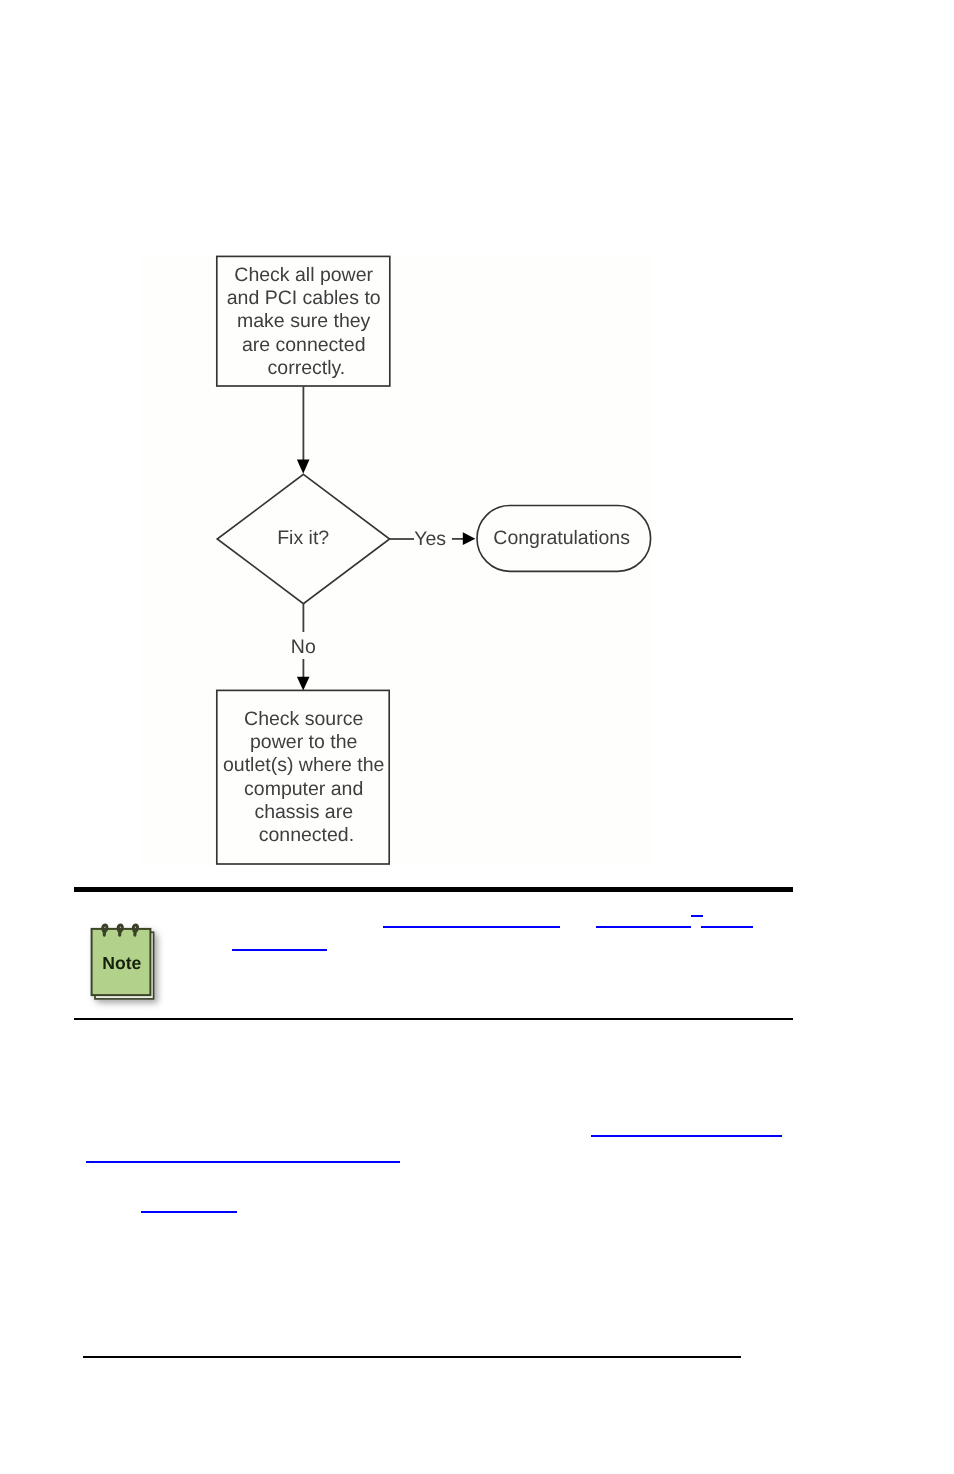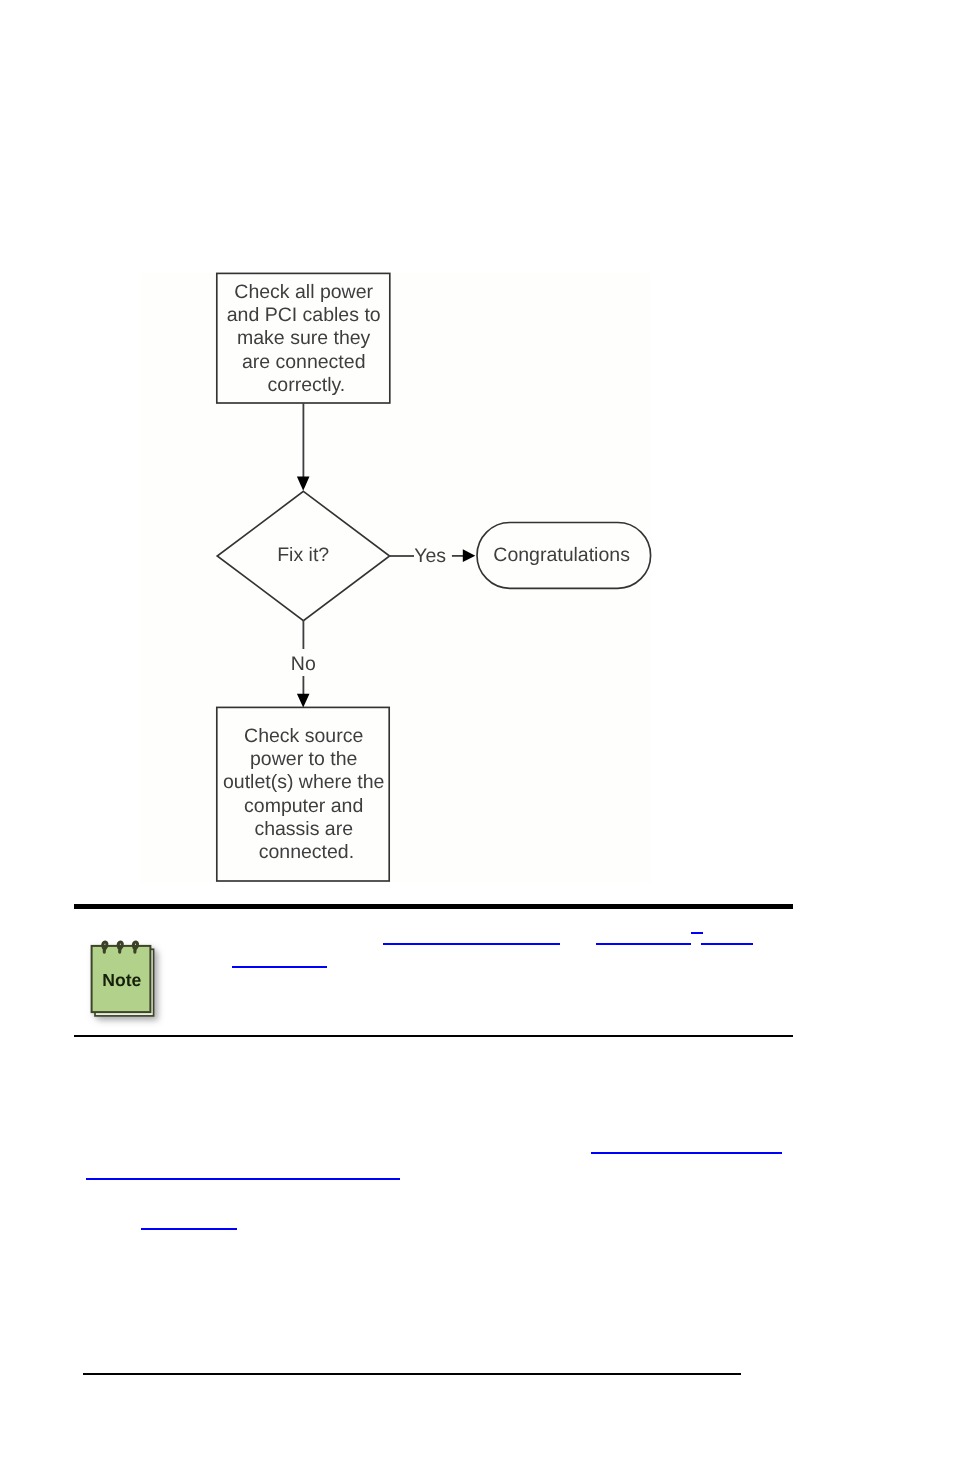--- a/index.html
+++ b/index.html
@@ -1,20 +1,20 @@
 <!DOCTYPE html>
 <html><head>
 <meta charset="utf-8">
 <title>Flowchart page</title>
 <style>
   html,body{margin:0;padding:0;}
   body{width:954px;height:1474px;background:#ffffff;position:relative;overflow:hidden;
        font-family:"Liberation Sans",sans-serif;
        -webkit-font-smoothing:antialiased;text-rendering:geometricPrecision;}
-  .page{position:absolute;left:0;top:17px;width:954px;height:1190px;}
+  .page{position:absolute;left:0;top:0;width:954px;height:1190px;}
   #flowchart{position:absolute;left:0;top:0;filter:blur(0.42px);}
   .rule{position:absolute;background:#000;}
   .link-underline{position:absolute;background:#0000ff;height:2px;filter:blur(0.35px);}
   .note-icon{position:absolute;filter:blur(0.4px);}
 </style>
 </head>
 <body>
 
 <div class="page">
 

